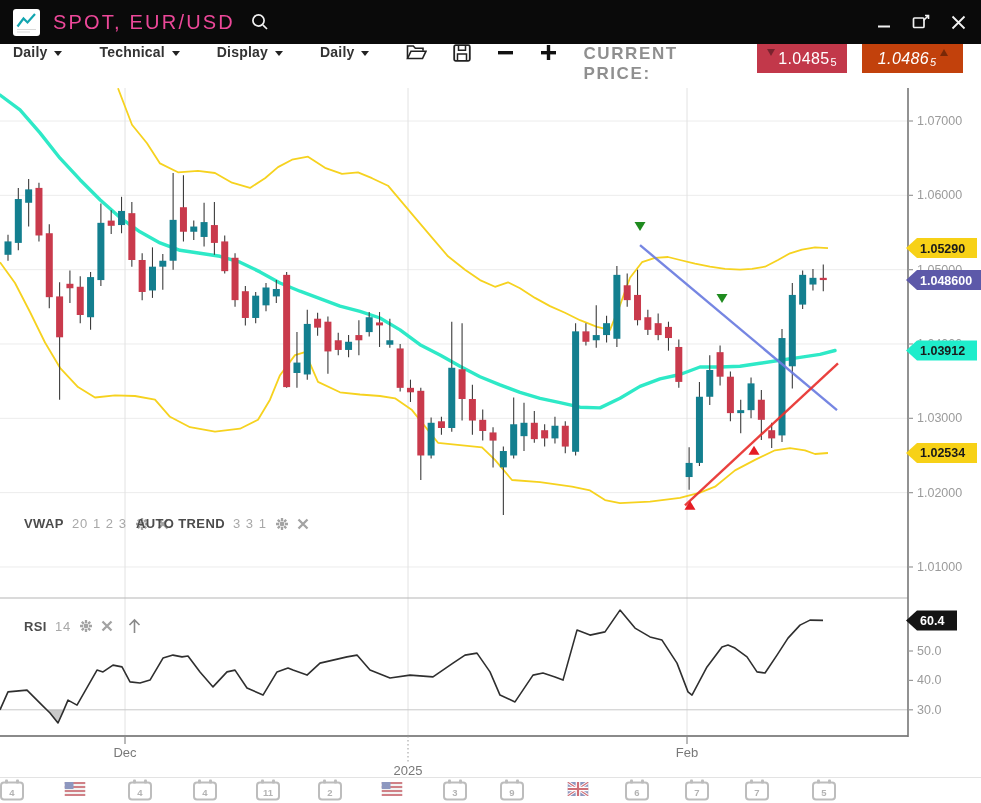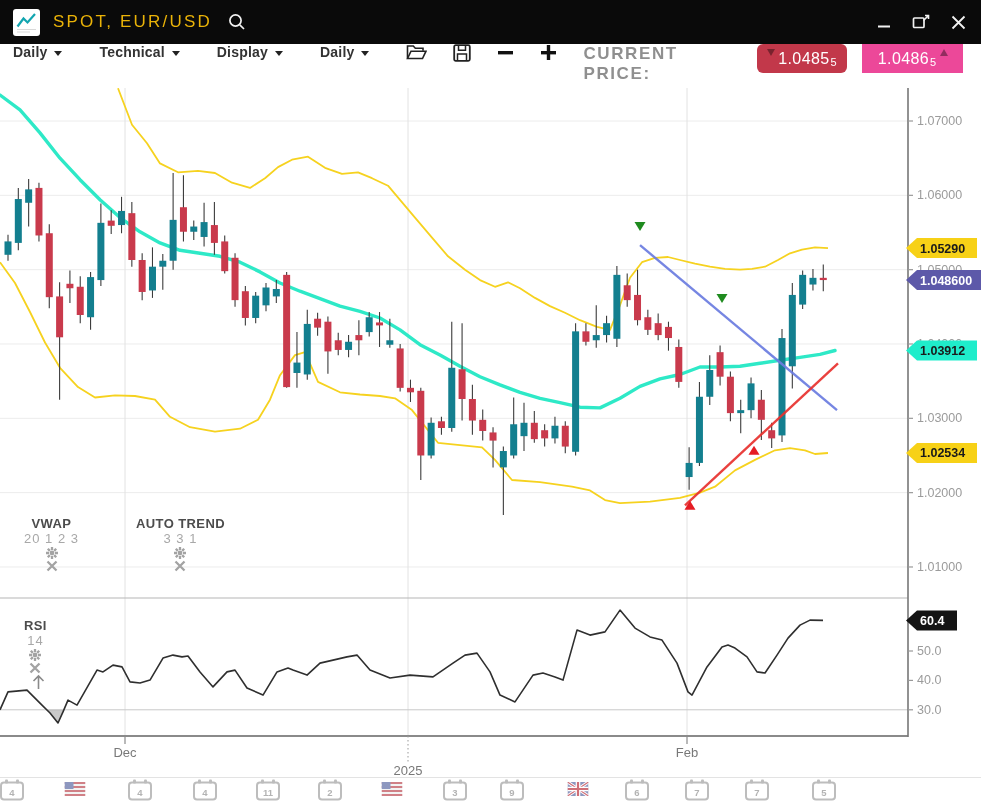--- a/index.html
+++ b/index.html
@@ -2,21 +2,21 @@
 <html><head>
 <meta charset="utf-8">
 <style>
   html,body{margin:0;padding:0;background:#fff;}
   .app{position:relative;width:981px;height:803px;overflow:hidden;background:#fff;
        font-family:"Liberation Sans",sans-serif;-webkit-font-smoothing:antialiased;}
   
   .titlebar{position:absolute;top:0;left:0;width:981px;height:44px;background:#0a0a0a;
             display:flex;align-items:center;padding:0;box-sizing:border-box;}
   .logo{width:27px;height:27px;margin-left:13px;flex:0 0 auto;}
-  .win-title{color:#eab308;font-size:17px;letter-spacing:2.2px;font-weight:500;margin-left:13px;}
+  .win-title{color:#ec4899;font-size:20px;letter-spacing:2.2px;font-weight:500;margin-left:13px;}
   .search-btn{margin-left:14px;display:flex;align-items:center;cursor:pointer;}
   .win-controls{margin-left:auto;display:flex;align-items:center;gap:21px;padding-right:15px;}
   .win-controls>div{display:flex;align-items:center;cursor:pointer;}
   
   .toolbar{position:absolute;top:44px;left:0;width:981px;height:60px;background:#fff;
            border-bottom:1px solid #d6d6d6;display:flex;align-items:flex-start;box-sizing:border-box;padding:0 18px 0 13px;}
   .menu{display:flex;align-items:center;margin-right:37px;cursor:pointer;}
   .menu .lbl{font-size:14px;font-weight:700;color:#333;letter-spacing:.2px;}
   .caret{width:0;height:0;border-left:4.5px solid transparent;border-right:4.5px solid transparent;
          border-top:5.5px solid #222;margin-left:7px;margin-top:2px;}
@@ -27,21 +27,21 @@
   .badge-bid{width:97px;margin-right:15px;}
   .badge-ask{width:108px;}
   .p-sub{font-size:11px;transform:translateY(3px);margin-left:1px;}
   .tick-dn{width:0;height:0;border-left:4px solid transparent;border-right:4px solid transparent;
            border-top:7px solid rgba(0,0,0,.38);margin-right:3px;transform:translateY(-6px);}
   .tick-up{width:0;height:0;border-left:4px solid transparent;border-right:4px solid transparent;
            border-bottom:7px solid rgba(0,0,0,.38);margin-left:3px;transform:translateY(-6px);}
   
   .chart-area{position:absolute;top:88px;left:0;width:981px;height:715px;}
   #chart{position:absolute;top:0;left:0;}
-  .ind-row{position:absolute;display:flex;align-items:center;font-size:13px;white-space:nowrap;flex-direction:column;}
+  .ind-row{position:absolute;display:flex;align-items:center;gap:8px;font-size:13px;white-space:nowrap;}
   .ind-name{font-weight:700;color:#4c4c4c;letter-spacing:.4px;}
   .ind-params{color:#a8a8a8;font-weight:400;letter-spacing:1px;}
   .ind-icon{display:flex;align-items:center;cursor:pointer;}
   
   .bottom-bar{position:absolute;left:0;top:689px;width:981px;height:26px;background:#fff;
               border-top:1px solid #e3e3e3;}
   .evt{position:absolute;top:50%;transform:translate(-50%,-50%);}
   .cal{width:20px;height:15px;border:2px solid #bdbdbd;border-radius:4px;background:#fff;position:relative;
        display:flex;align-items:center;justify-content:center;}
   .cal i{position:absolute;top:-4.5px;width:3px;height:4px;background:#bdbdbd;border-radius:1px;}
@@ -121,26 +121,26 @@
           <rect x="1" y="7" width="15" height="3.4" fill="#111"></rect>
         </svg>
     </div>
     <div class="tb-icon">
       <svg width="17" height="17" viewBox="0 0 17 17">
         <rect x="1" y="7" width="15" height="3.4" fill="#111"></rect>
         <rect x="6.8" y="1" width="3.4" height="15" fill="#111"></rect>
       </svg>
     </div>
     <div class="cp-label">CURRENT PRICE:</div>
-    <div class="price-badge badge-bid" style="background: rgb(194, 56, 74); border-radius: 6px;">
+    <div class="price-badge badge-bid" style="background: rgb(194, 56, 74);">
       <span class="tick-dn"></span>
       <span>1.0485</span>
       <span class="p-sub">5</span>
     </div>
-    <div class="price-badge badge-ask" style="background: #ec4899;">
+    <div class="price-badge badge-ask" style="background: #c2410c; font-style: italic;">
       <span>1.0486</span>
       <span class="p-sub">5</span>
       <span class="tick-up"></span>
     </div>
   </div>
 
   <div class="chart-area">
     <svg id="chart" width="981" height="715" viewBox="0 88 981 715">
         <rect x="0" y="88" width="981" height="715" fill="#fff"></rect>
         <line x1="0" y1="121" x2="908" y2="121" stroke="#ececec" stroke-width="1"></line>

